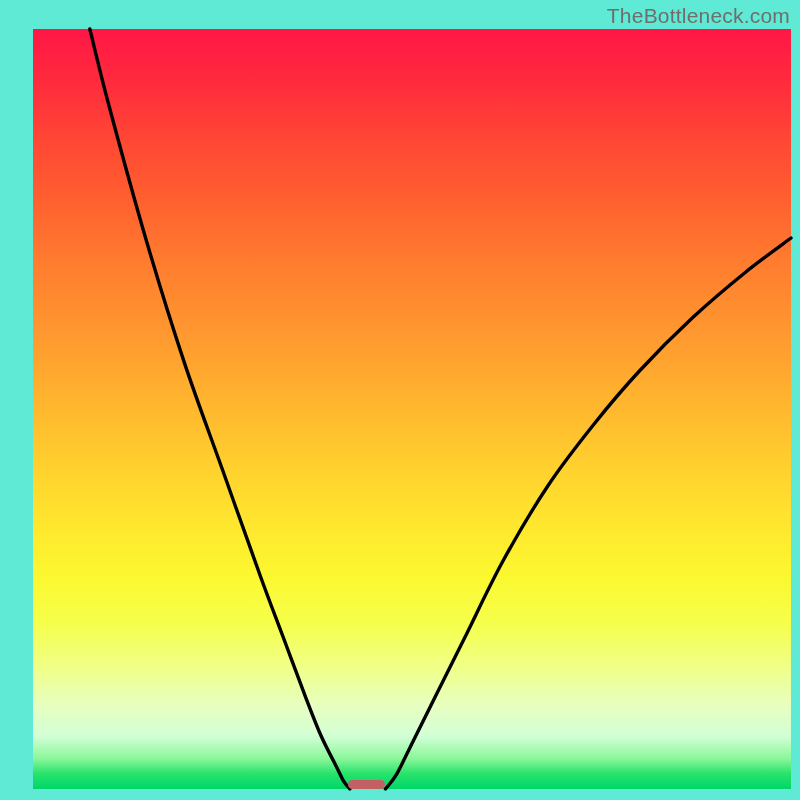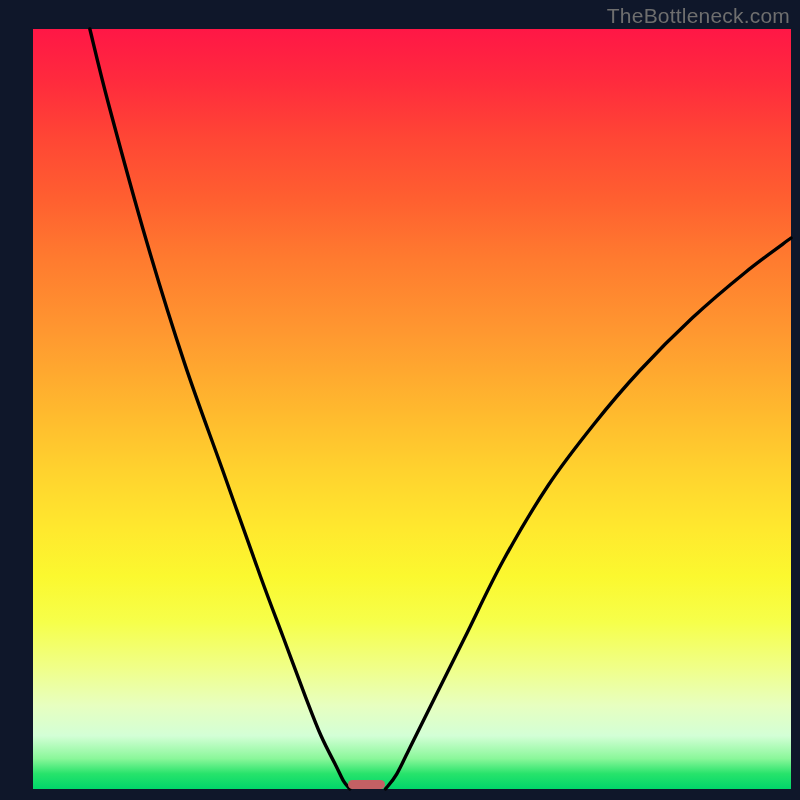--- a/index.html
+++ b/index.html
@@ -10,21 +10,21 @@
     background: #000;
     overflow: hidden;
     font-family: Arial, Helvetica, sans-serif;
   }
   .frame {
     position: absolute;
     top: 0;
     left: 0;
     width: 800px;
     height: 800px;
-    background: #0f172a;
+    background: #5eead4;
   }
   .plot-area {
     position: absolute;
     background: linear-gradient(to bottom,
       #ff1746 0%,
       #ff2b3d 7%,
       #ff4535 14%,
       #ff5e30 22%,
       #ff7a2f 30%,
       #ff9830 40%,

